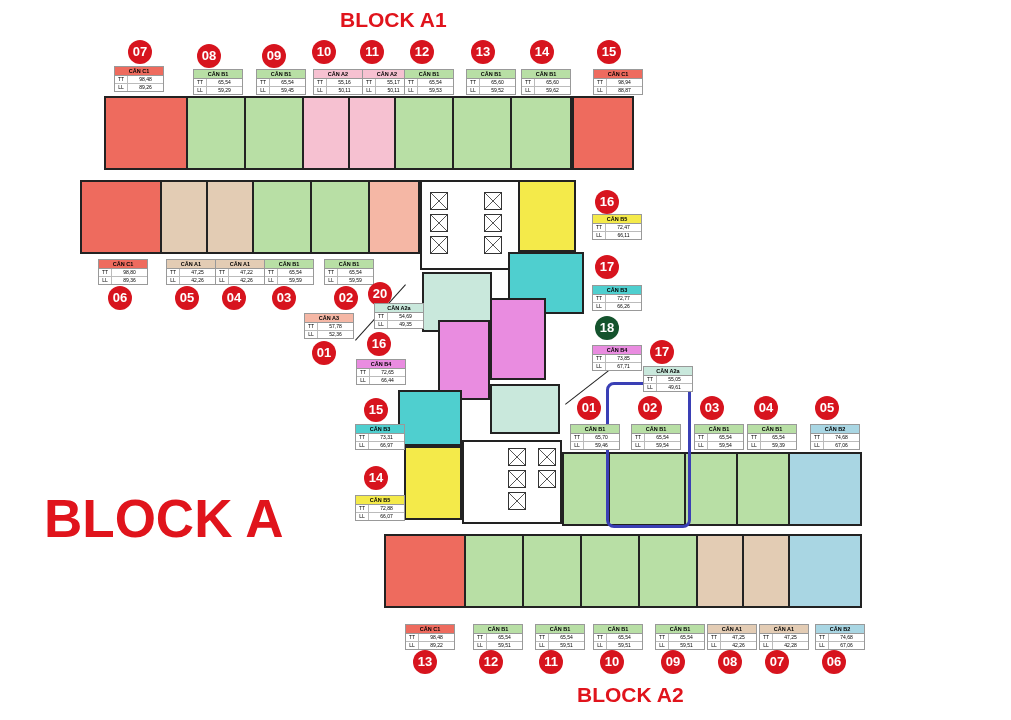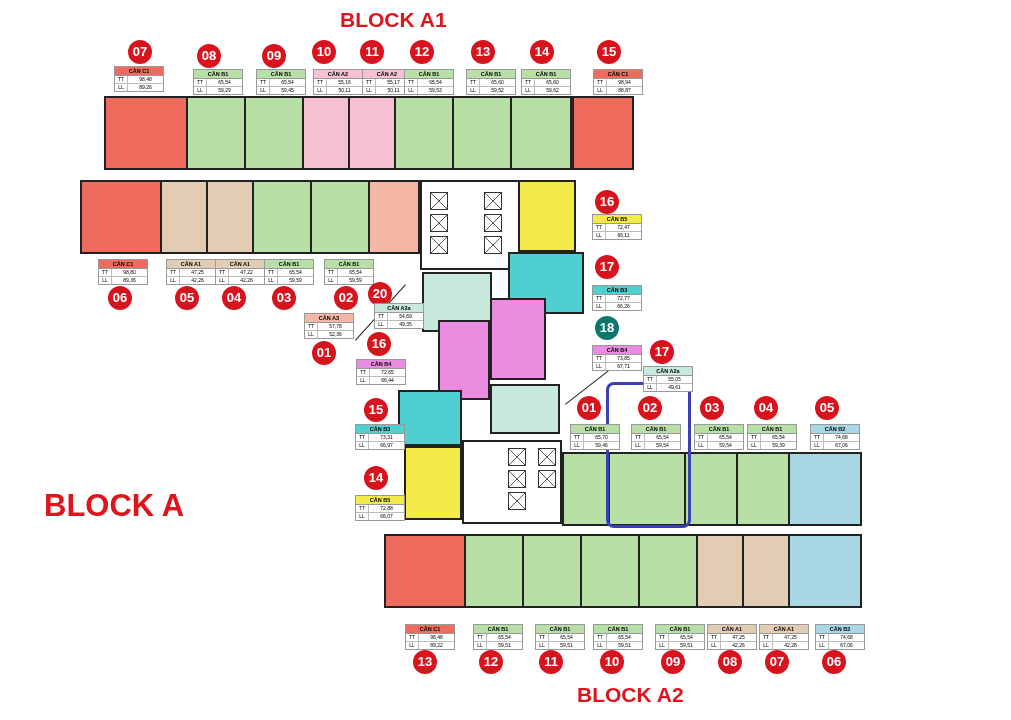--- a/index.html
+++ b/index.html
@@ -1,21 +1,21 @@
 <!DOCTYPE html>
 <html><head>
 <meta charset="utf-8">
 <style>
   html, body { margin:0; padding:0; }
   body { width:1011px; height:720px; background:#ffffff; position:relative; overflow:hidden;
          font-family:"Liberation Sans", sans-serif; }
   .title { position:absolute; color:#e0141c; font-weight:bold; font-family:"Liberation Sans", sans-serif; }
   .t-a1 { left:340px; top:8px; font-size:21px; }
   .t-a2 { left:577px; top:683px; font-size:21px; }
-  .t-a  { left:44px; top:488px; font-size:31px; }
+  .t-a  { left:44px; top:488px; font-size:53px; }
   .badge { position:absolute; width:24px; height:24px; border-radius:50%; background:#d7141e; color:#fff;
            font-weight:bold; font-size:13px; text-align:center; line-height:24px; }
   .card { position:absolute; width:48px; font-size:5px; background:#fff; border:1px solid #999; }
   .card .h { font-weight:bold; text-align:center; height:8px; line-height:8px; font-size:5.5px; border-bottom:1px solid #999; }
   .card .r { display:flex; height:7px; line-height:7px; border-bottom:1px solid #bbb; }
   .card .r:last-child { border-bottom:none; }
   .card .k { width:12px; text-align:center; border-right:1px solid #bbb; }
   .card .v { flex:1; text-align:center; }
   .plan { position:absolute; border:2px solid #222; box-sizing:border-box; }
   .unit { position:absolute; border-right:2px solid #222; box-sizing:border-box; }
@@ -356,21 +356,21 @@
       <div class="h" style="background: rgb(79, 207, 207);">CĂN B3</div>
       <div class="r">
         <span class="k">TT</span>
         <span class="v">72,77</span>
       </div>
       <div class="r">
         <span class="k">LL</span>
         <span class="v">66,26</span>
       </div>
     </div>
-    <div class="badge" style="left: 595px; top: 316px; background: #0f766e;">18</div>
+    <div class="badge" style="left: 595px; top: 316px; background: #14532d;">18</div>
     <div class="card" style="left: 592px; top: 345px;">
       <div class="h" style="background: rgb(233, 140, 224);">CĂN B4</div>
       <div class="r">
         <span class="k">TT</span>
         <span class="v">73,85</span>
       </div>
       <div class="r">
         <span class="k">LL</span>
         <span class="v">67,71</span>
       </div>

